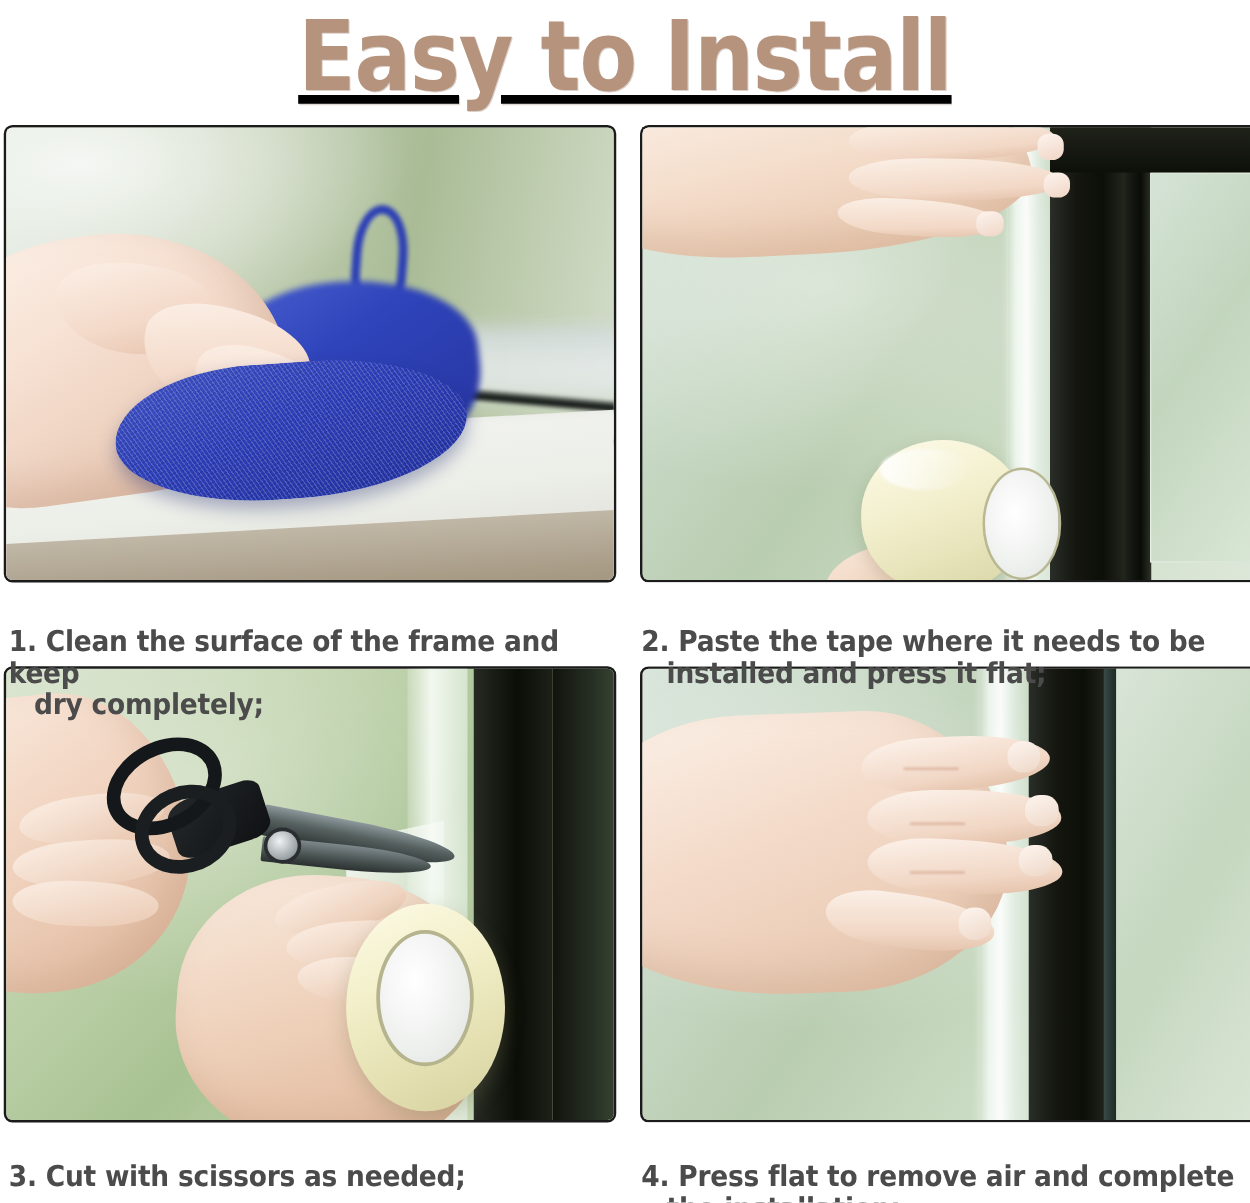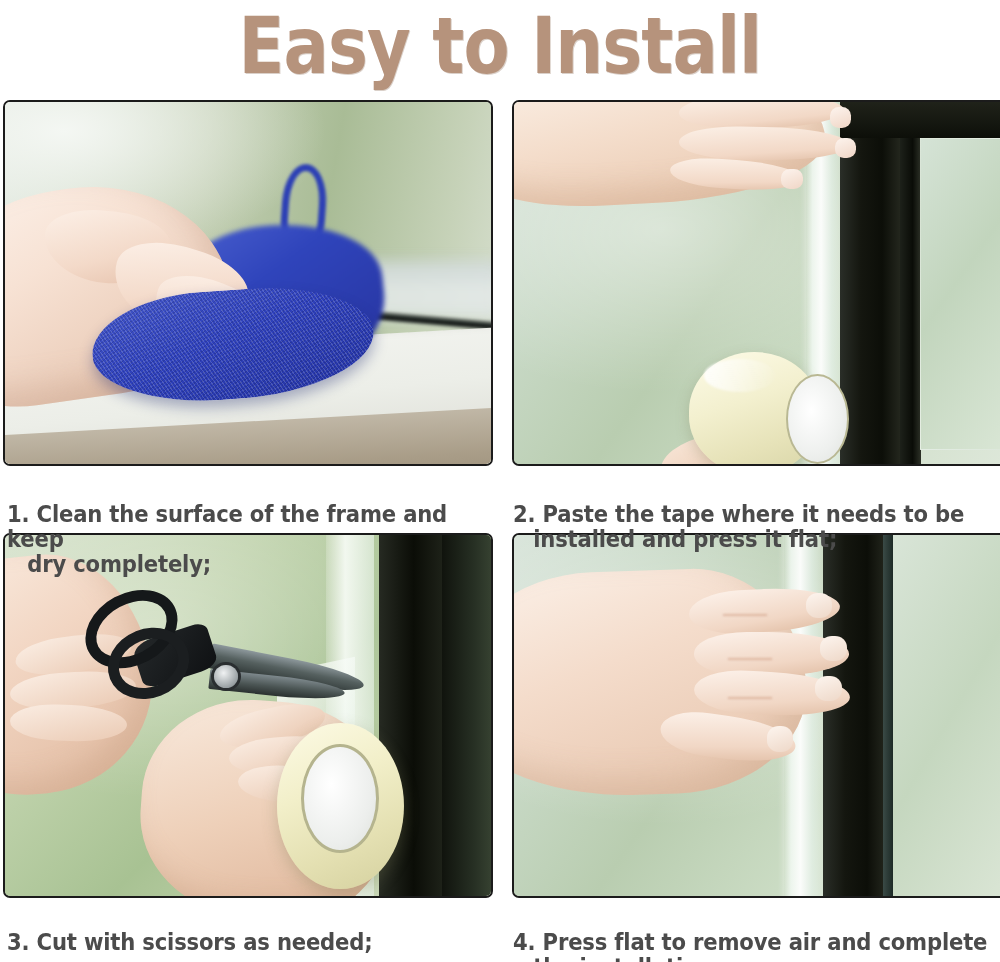--- a/index.html
+++ b/index.html
@@ -21,20 +21,21 @@
   }
 
   
   .title-bar {
     position: absolute;
     left: 0; top: 0;
     width: 1000px; height: 92px;
     display: flex;
     align-items: center;
     justify-content: center;
+    text-decoration: underline;
   }
   .title-text {
     font-family: "DejaVu Sans", "Liberation Sans", sans-serif;
     font-size: 78px;
     font-weight: 700;
     letter-spacing: -1px;
     line-height: 82px;
     color: #b6937c;
     transform: scaleX(0.86);
     transform-origin: center center;

